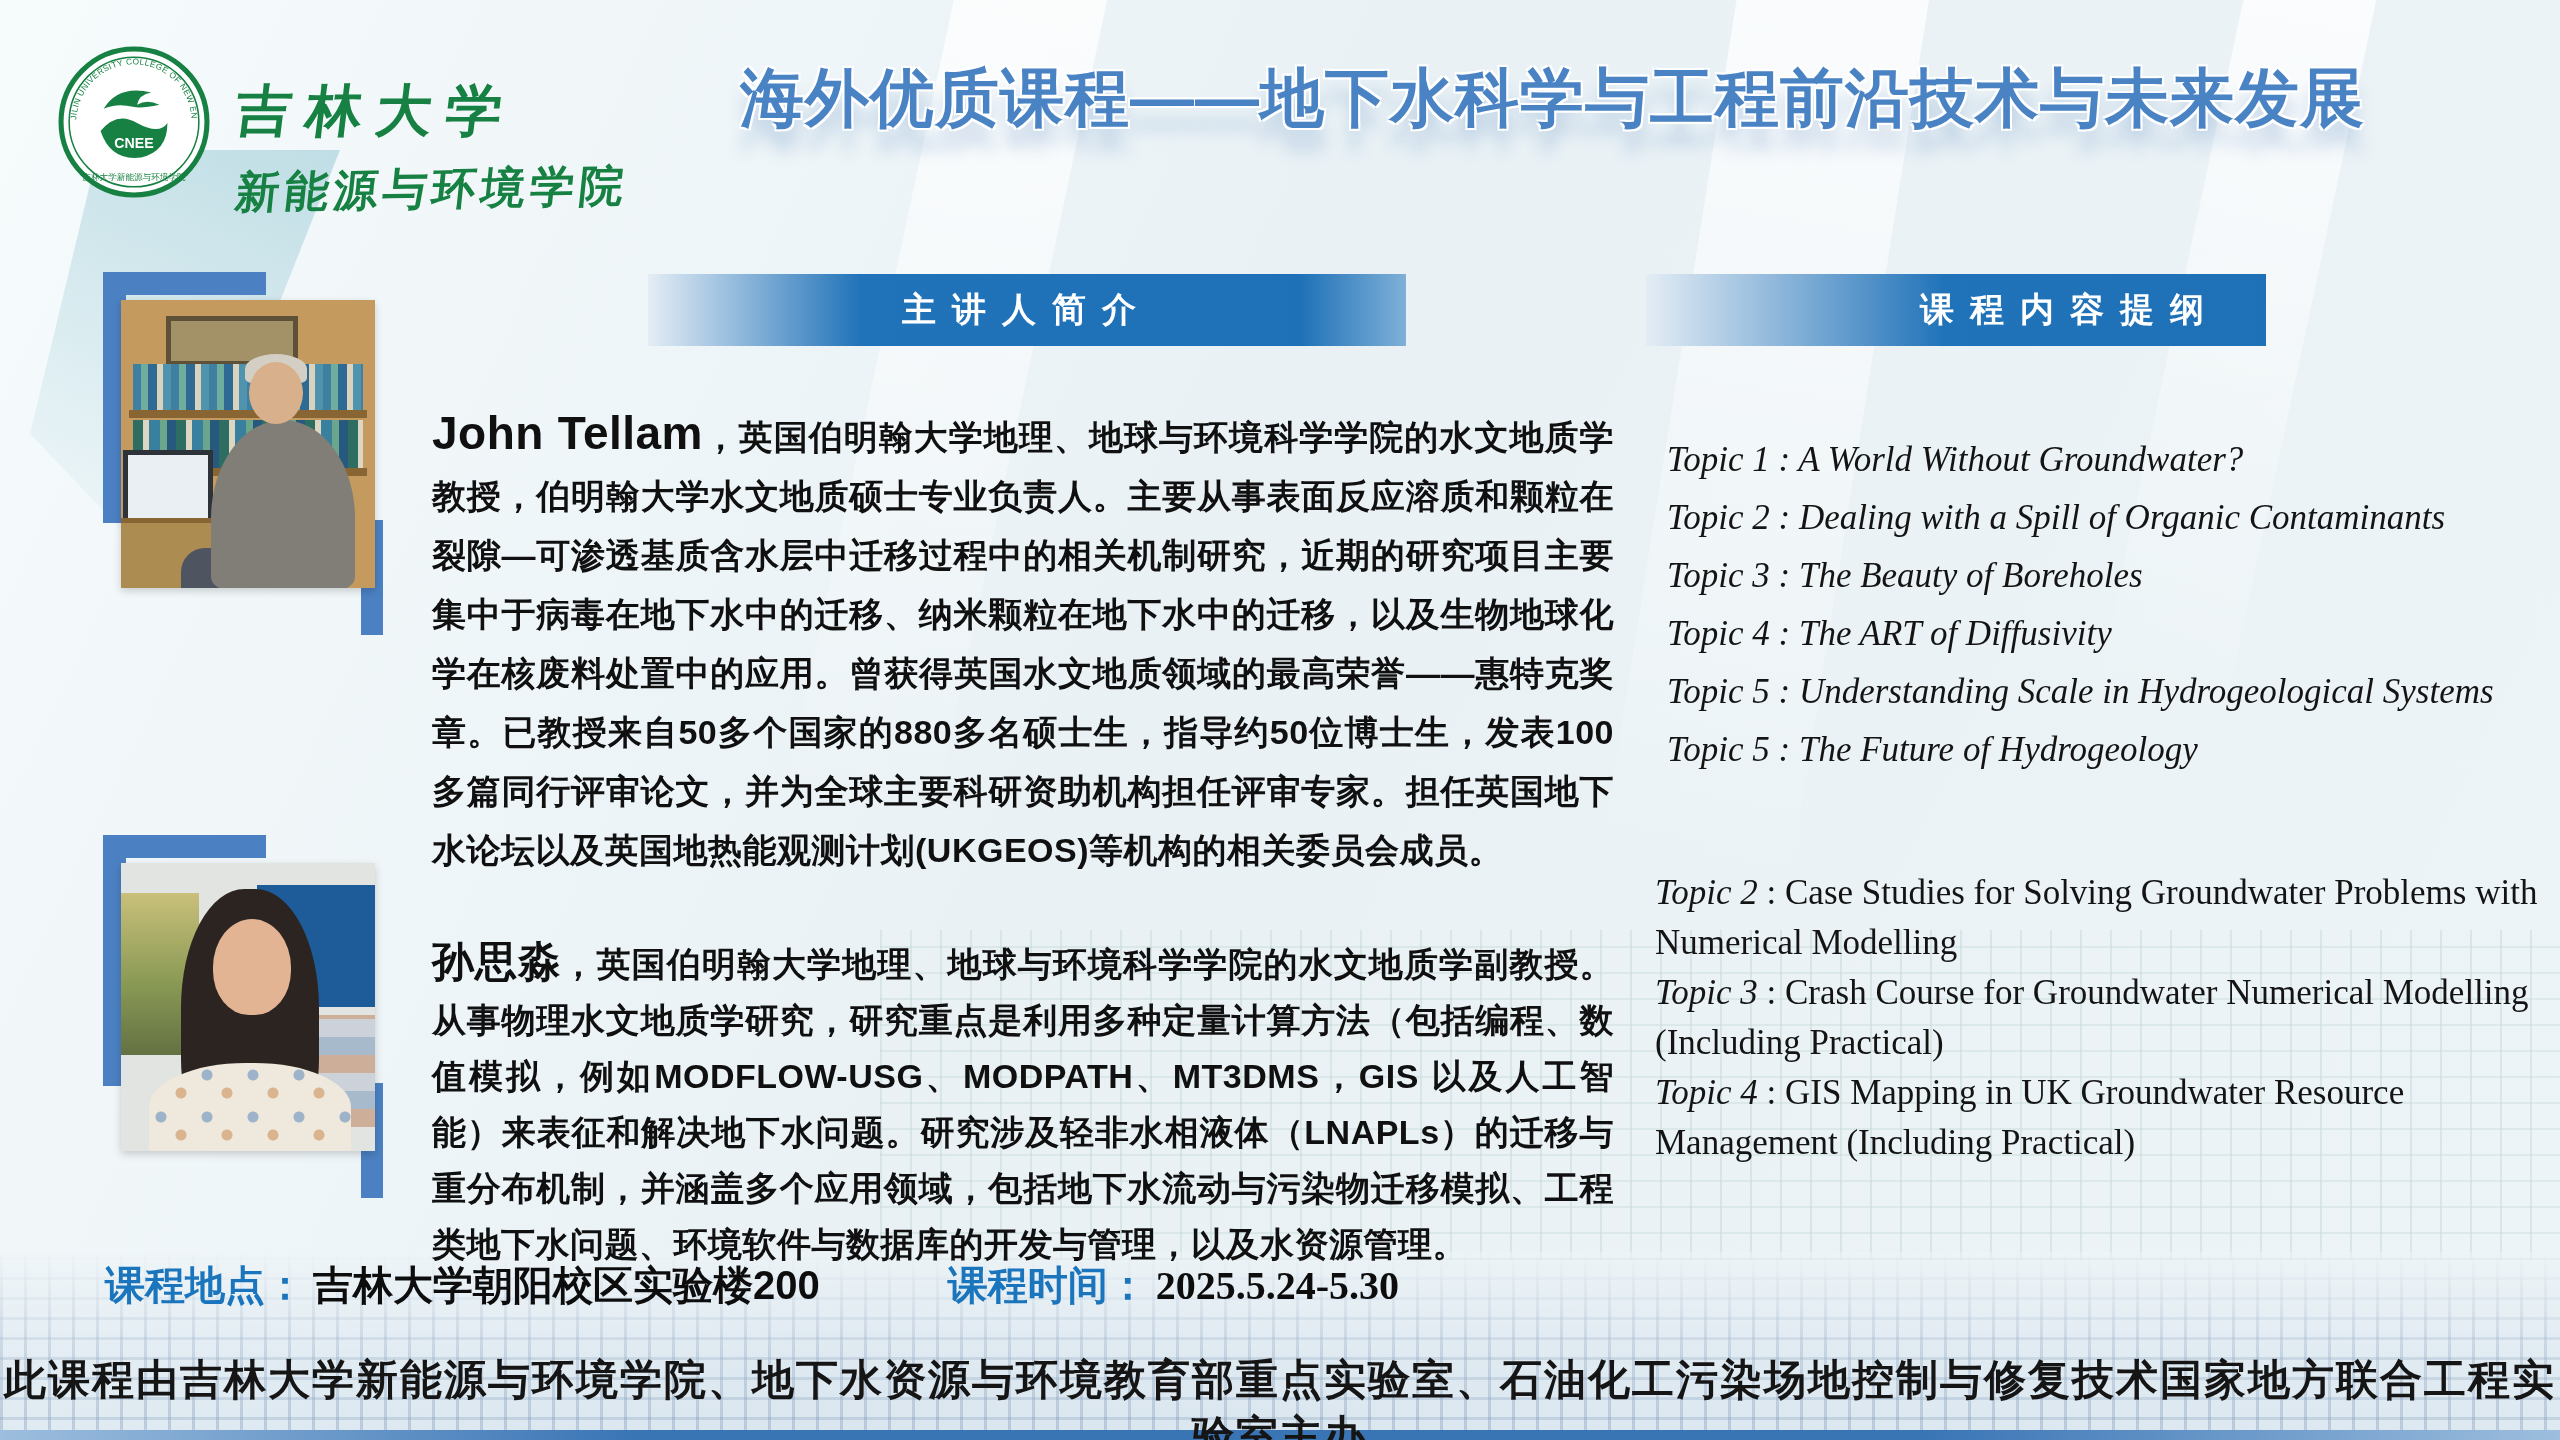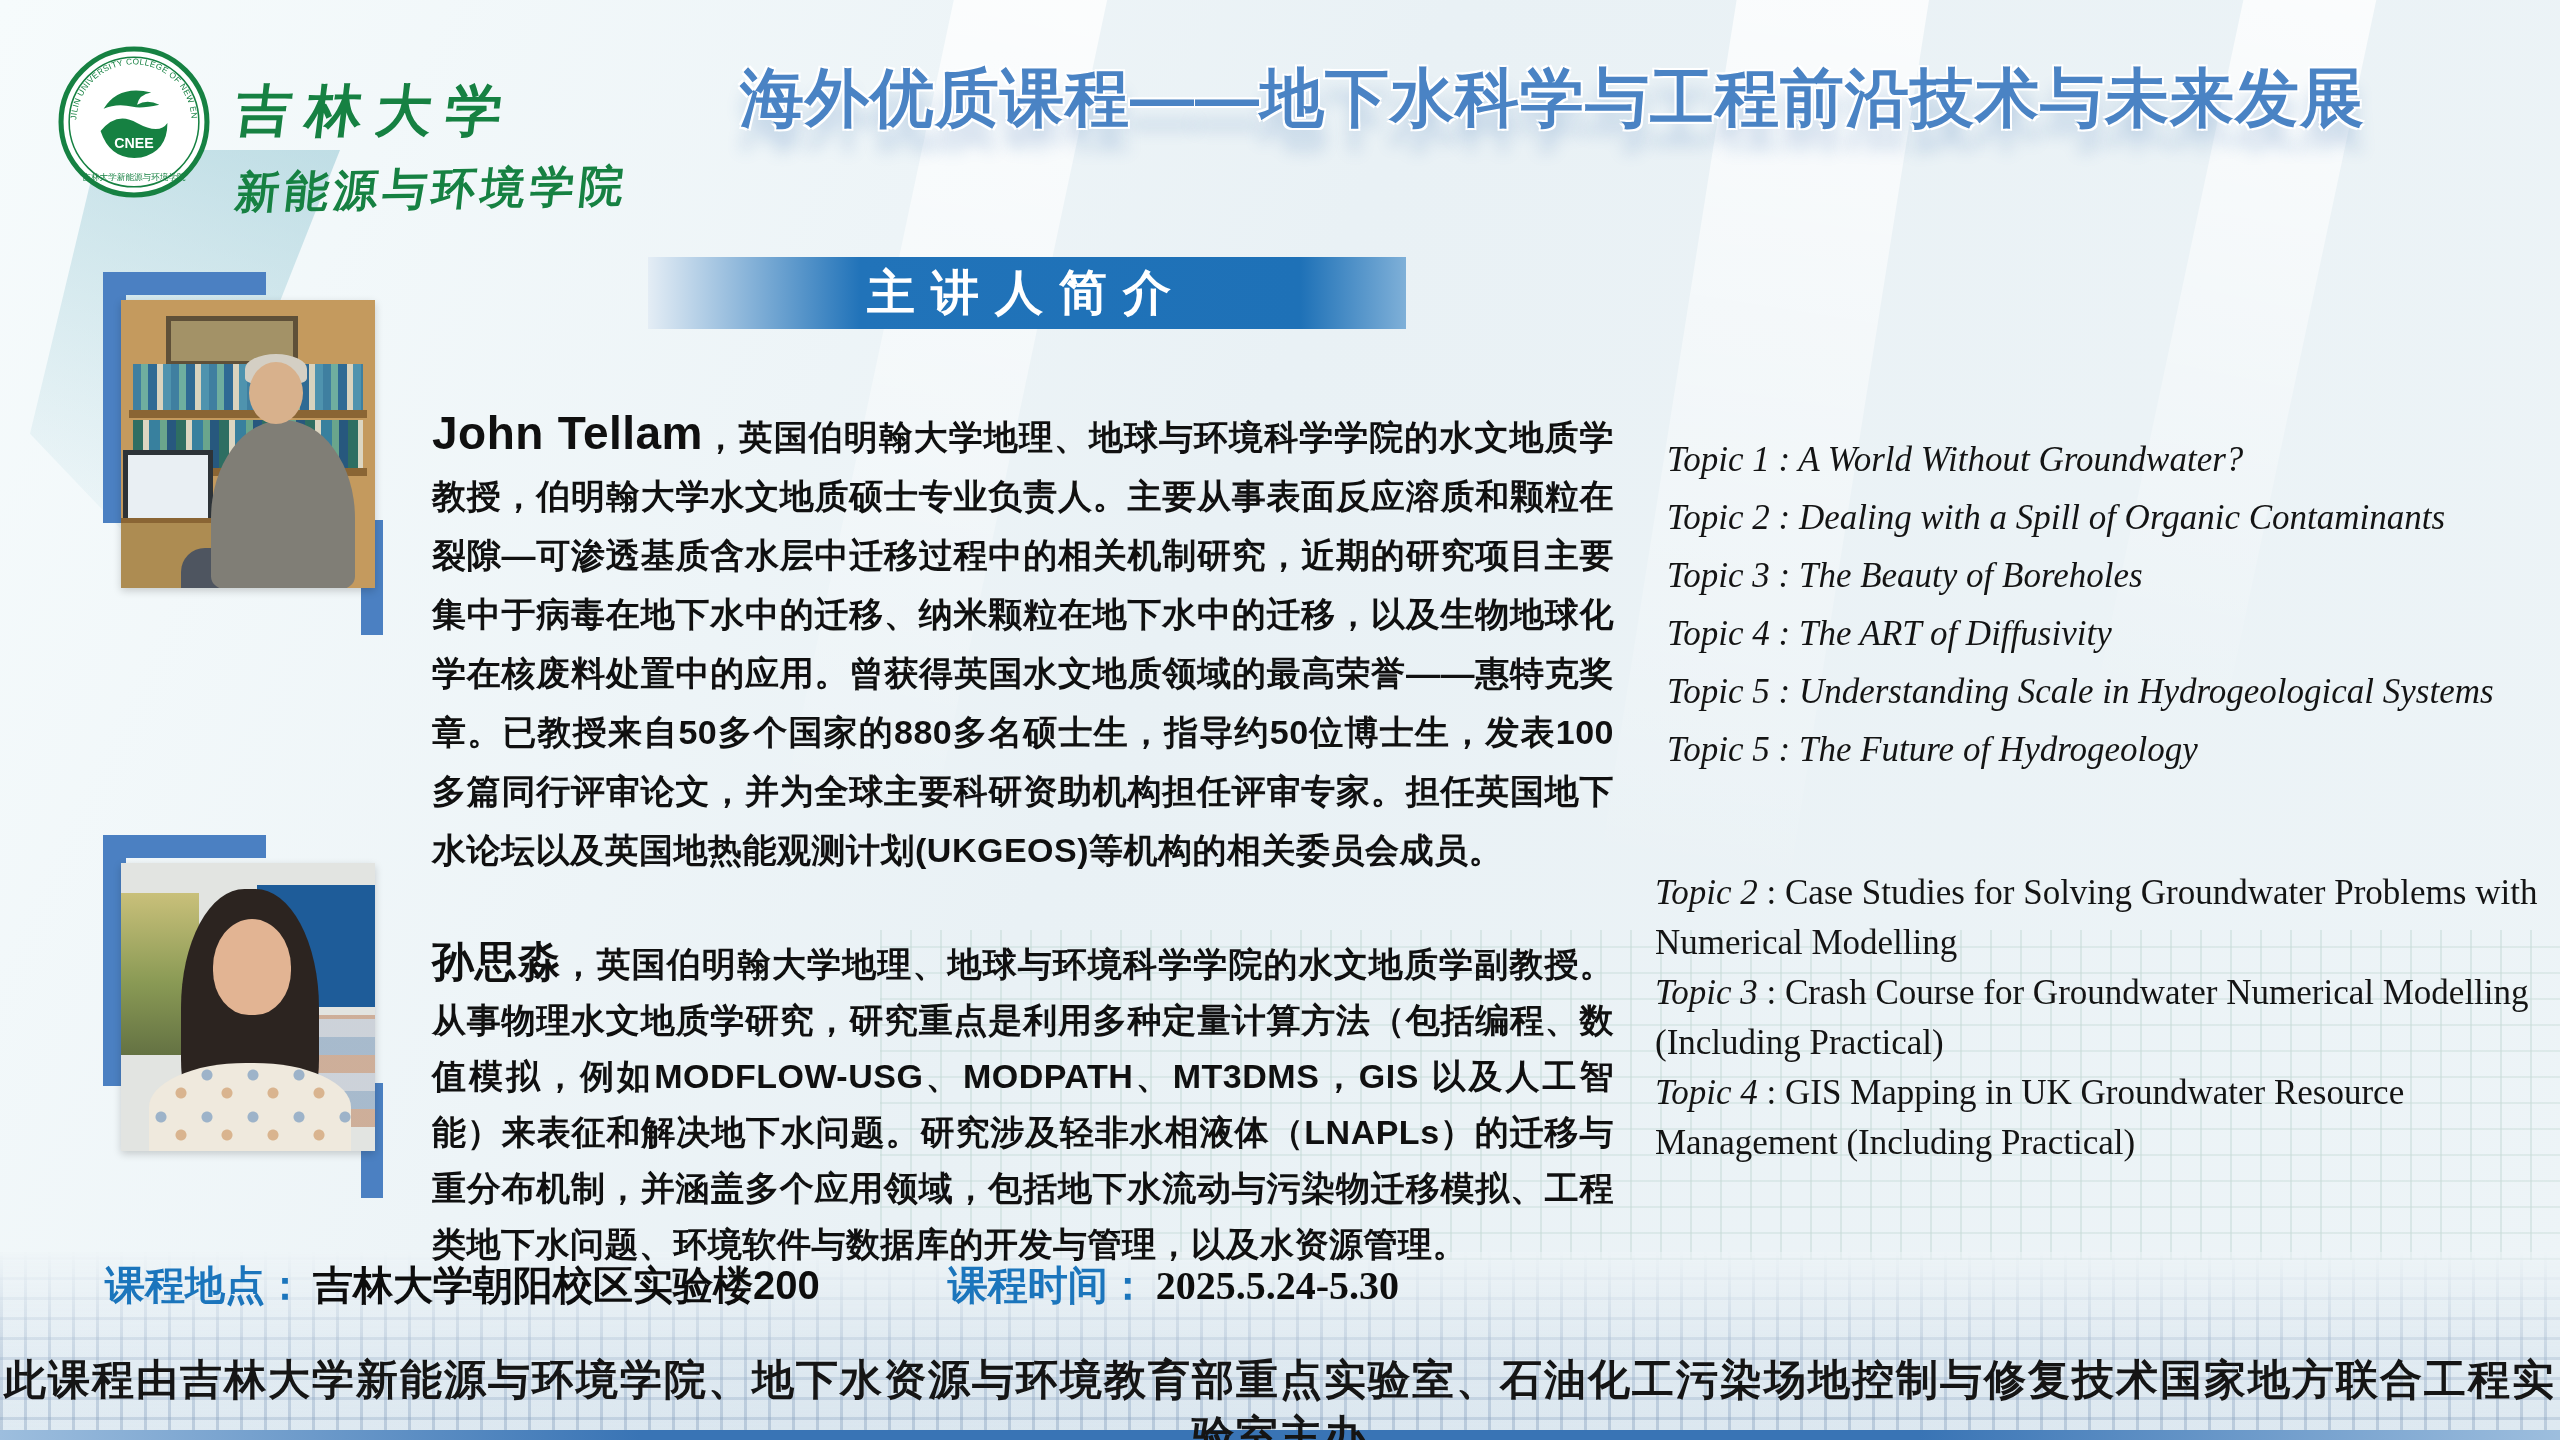--- a/index.html
+++ b/index.html
@@ -43,21 +43,21 @@
   .logo-text { margin-left:26px; margin-top:28px; color:#168142; font-family:"DejaVu Serif",serif; }
   .uni-name { font-size:56px; font-weight:700; letter-spacing:14px; transform:skewX(-7deg); }
   .college-name { font-size:44px; font-weight:700; letter-spacing:5px; margin-top:10px; transform:skewX(-7deg) rotate(-1deg); }
   .main-title {
     position:absolute; left:560px; top:62px; width:1985px; text-align:center;
     font-size:64px; font-weight:900; color:#4a83c4; letter-spacing:1px; line-height:1.15;
     text-shadow:-2px -2px 0 #fff,2px -2px 0 #fff,-2px 2px 0 #fff,2px 2px 0 #fff,0 22px 16px rgba(80,130,190,0.32);
   }
   
   .banner {
-    position:absolute; top:257px; height:72px; color:#fff; font-weight:700; font-size:48px;
+    position:absolute; top:274px; height:72px; color:#fff; font-weight:700; font-size:34px;
     letter-spacing:16px; display:flex; align-items:center; justify-content:center;
   }
   .banner-left  { left:648px;  width:758px; background:linear-gradient(90deg,#e4edf5 0%,#2173b9 28%,#1e71b7 86%,#7fb0d8 100%); }
   .banner-right { left:1646px; width:574px; justify-content:flex-end; padding-right:46px;
                   background:linear-gradient(90deg,#e4edf5 0%,#2173b9 48%,#1e71b7 100%); }
   
   .photo-block { position:absolute; width:272px; height:300px; }
   .photo-block.pb1 { left:103px; top:272px; }
   .photo-block.pb2 { left:103px; top:835px; }
   .pframe-tl { position:absolute; left:0; top:0; width:140px; height:228px; border-left:23px solid #4b80c2; border-top:23px solid #4b80c2; }
@@ -147,20 +147,21 @@
     </svg>
     <div class="logo-text">
       <div class="uni-name">吉林大学</div>
       <div class="college-name">新能源与环境学院</div>
     </div>
   </div>
 
   <div class="main-title">海外优质课程——地下水科学与工程前沿技术与未来发展</div>
 
   <div class="banner banner-left">主讲人简介</div>
+  <div class="banner banner-right">课程内容提纲</div>
 
   <div class="photo-block pb1">
     <div class="pframe-tl"></div>
     <div class="pframe-r"></div>
     <div class="scene s1">
       <div class="pic-frame"></div>
       <div class="books1"></div>
       <div class="shelf1"></div>
       <div class="books2"></div>
       <div class="shelf2"></div>

